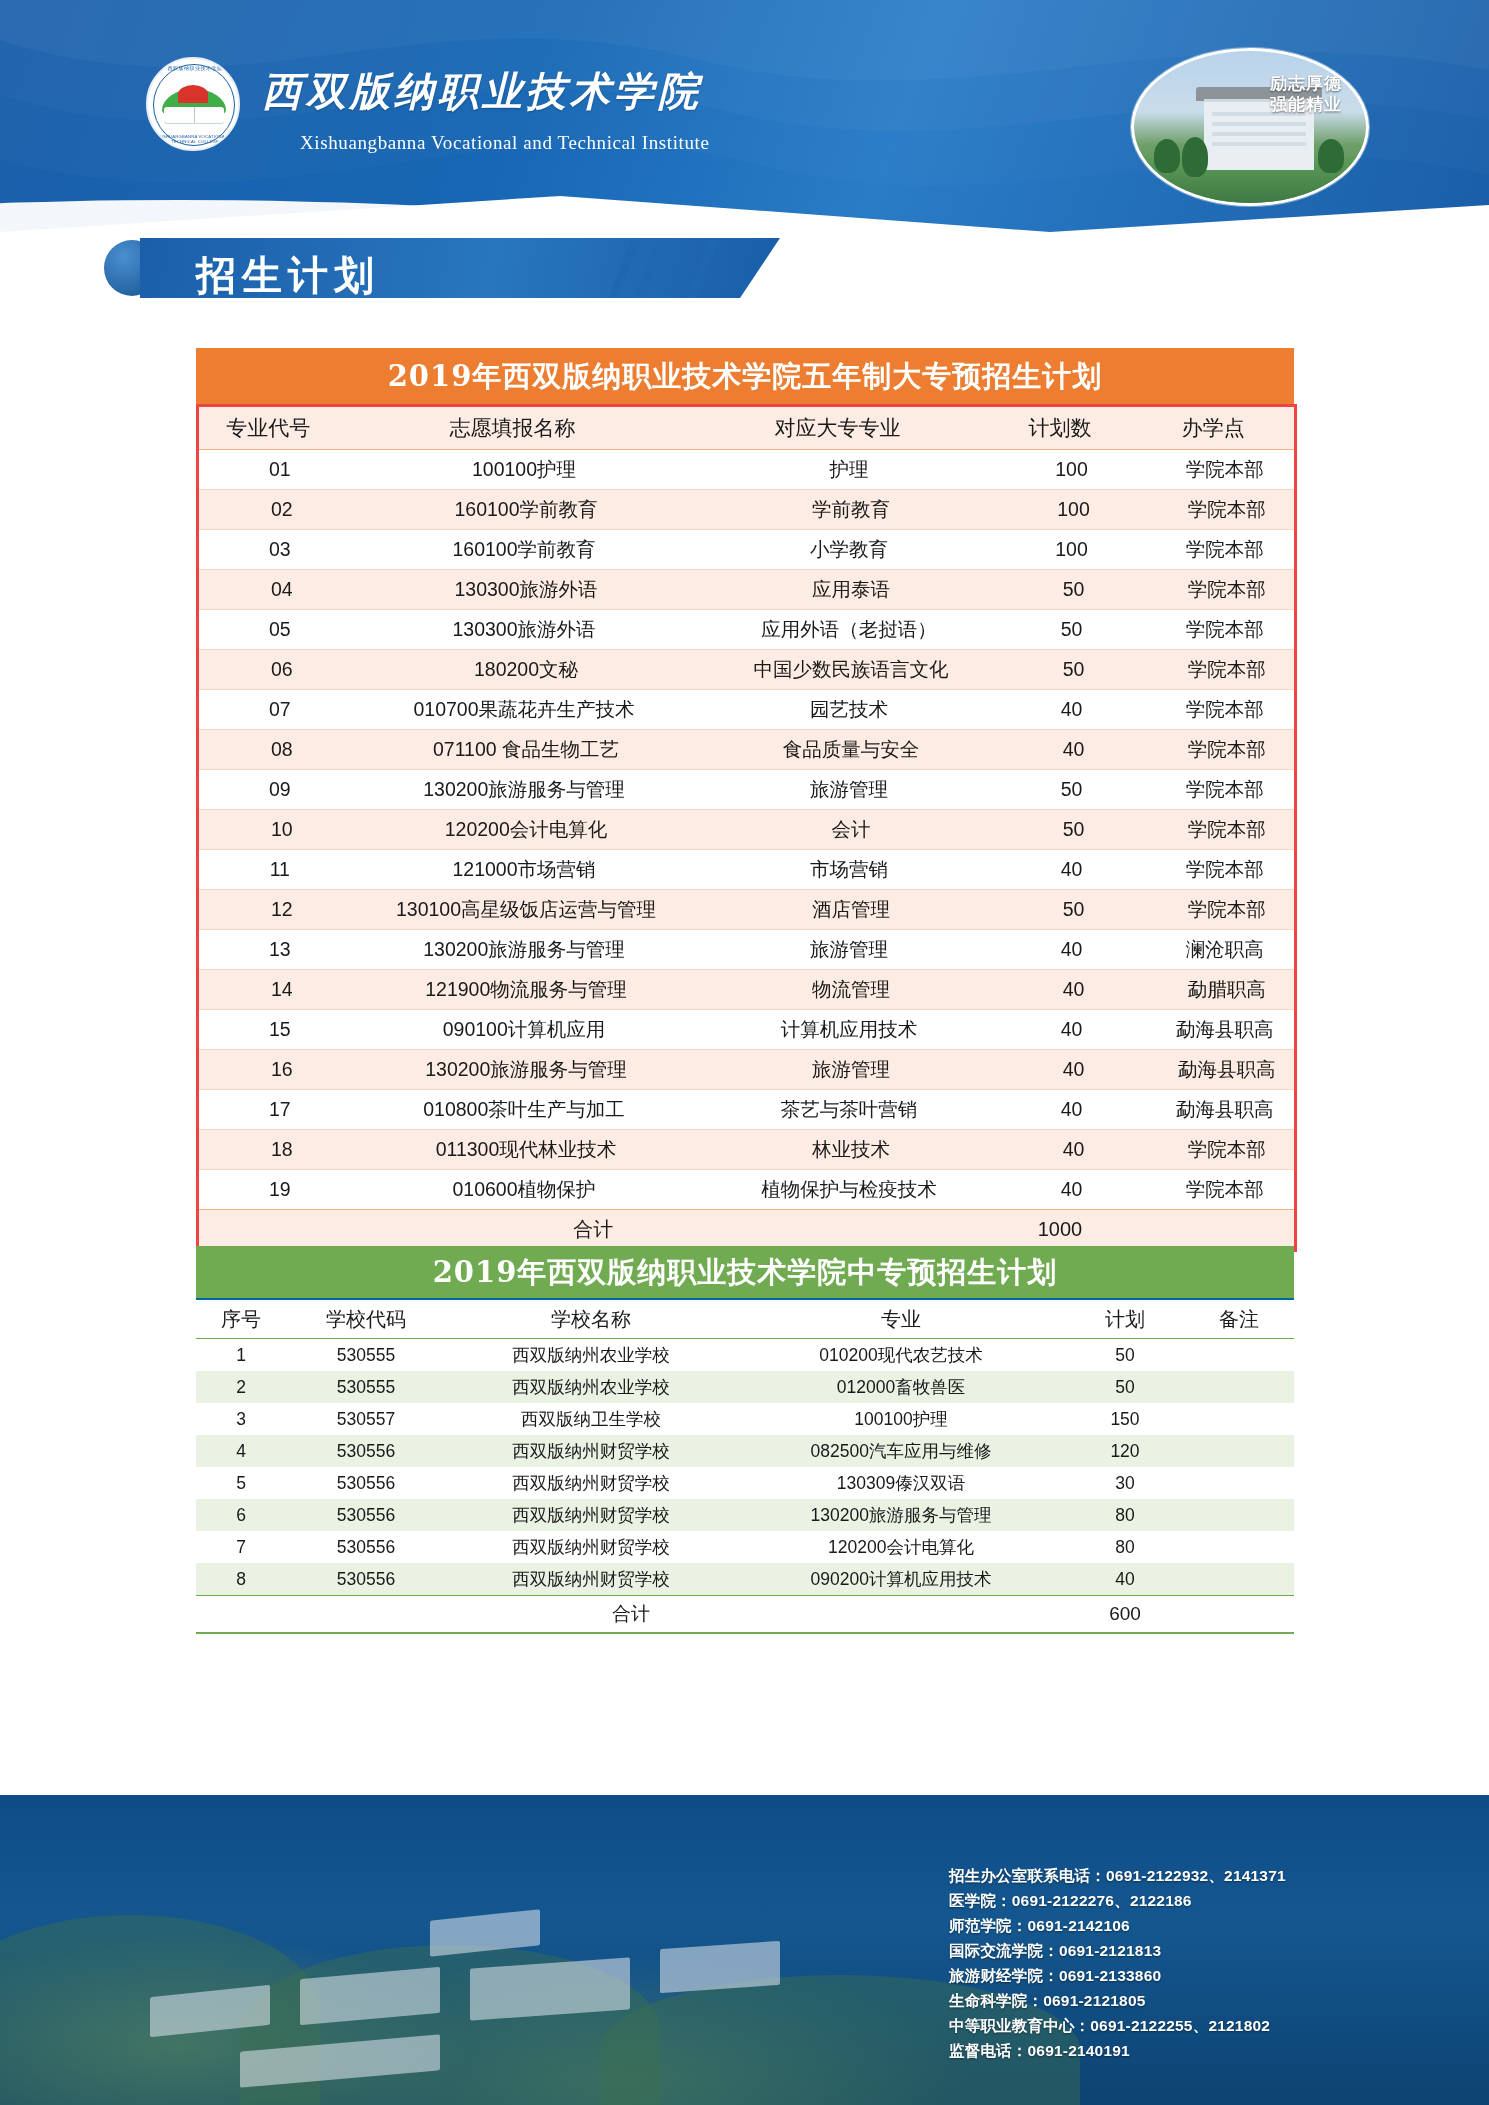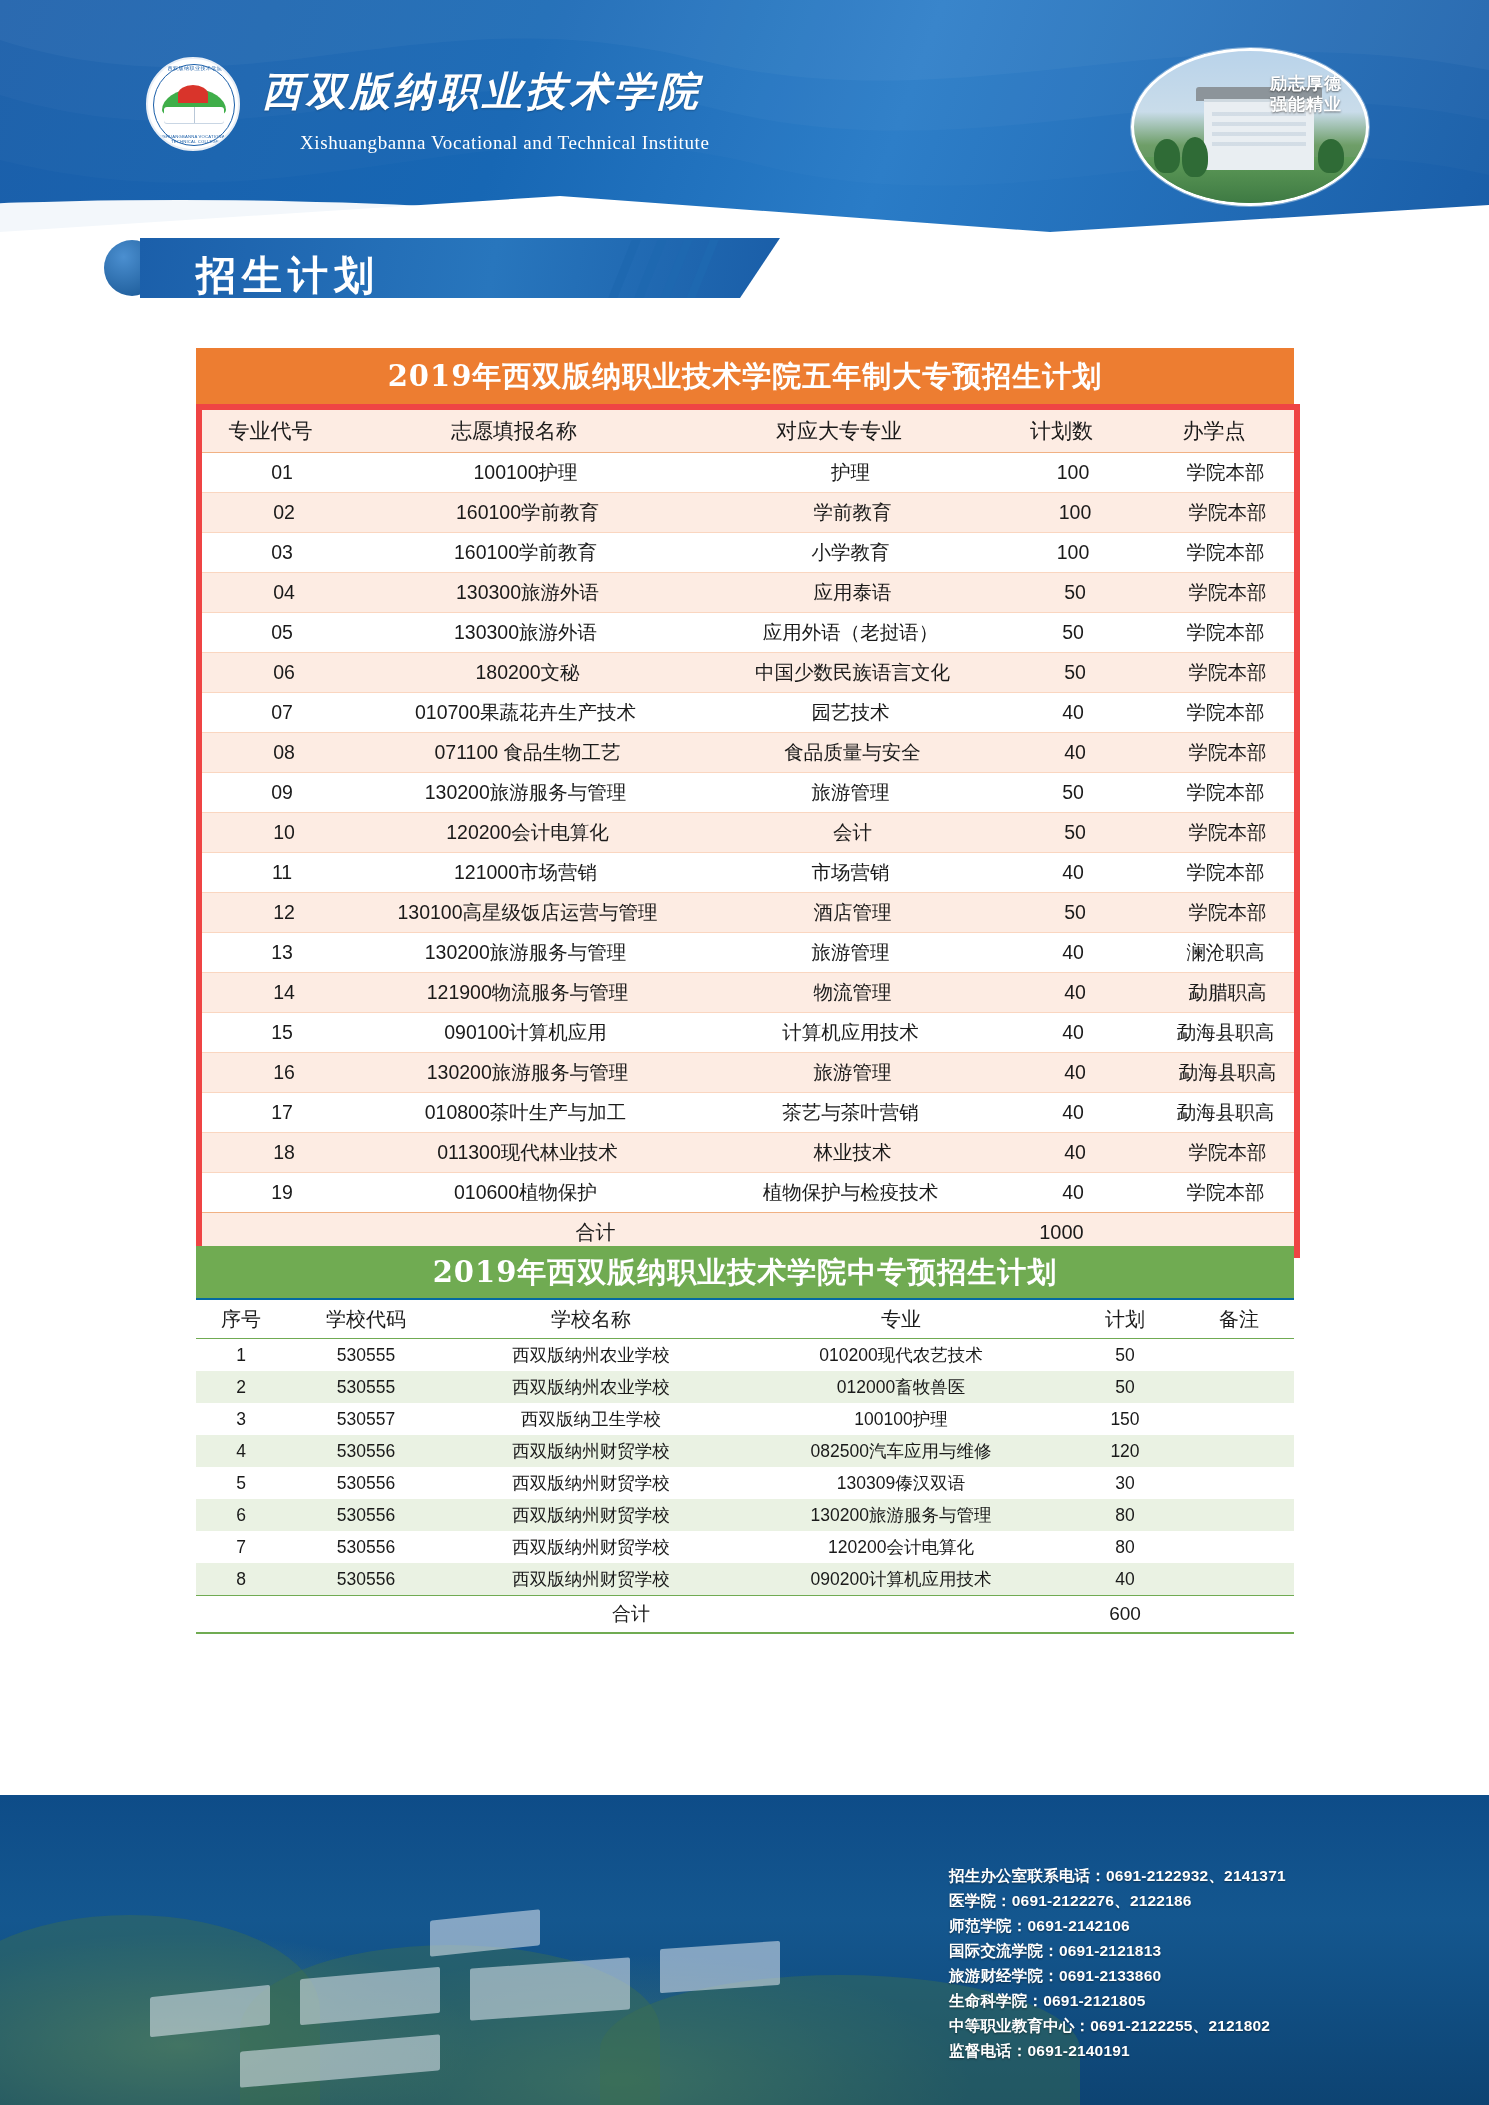--- a/index.html
+++ b/index.html
@@ -265,21 +265,21 @@
     left: 196px; top: 348px; width: 1098px;
   }
   .t1-head {
     background: #ed7d31;
     height: 54px;
     line-height: 54px;
     font-size: 29px;
     border: 1px solid #ed7d31;
   }
   .t1 {
-    border: 6px solid #ef4444;
+    border: 3px solid #ef4444;
   }
   .t1 th {
     background: #fdece3;
     font-weight: normal;
     font-size: 21px;
     color: #1a1a1a;
     height: 40px;
     border-bottom: 1px solid #f1b183;
   }
   .t1 td {

